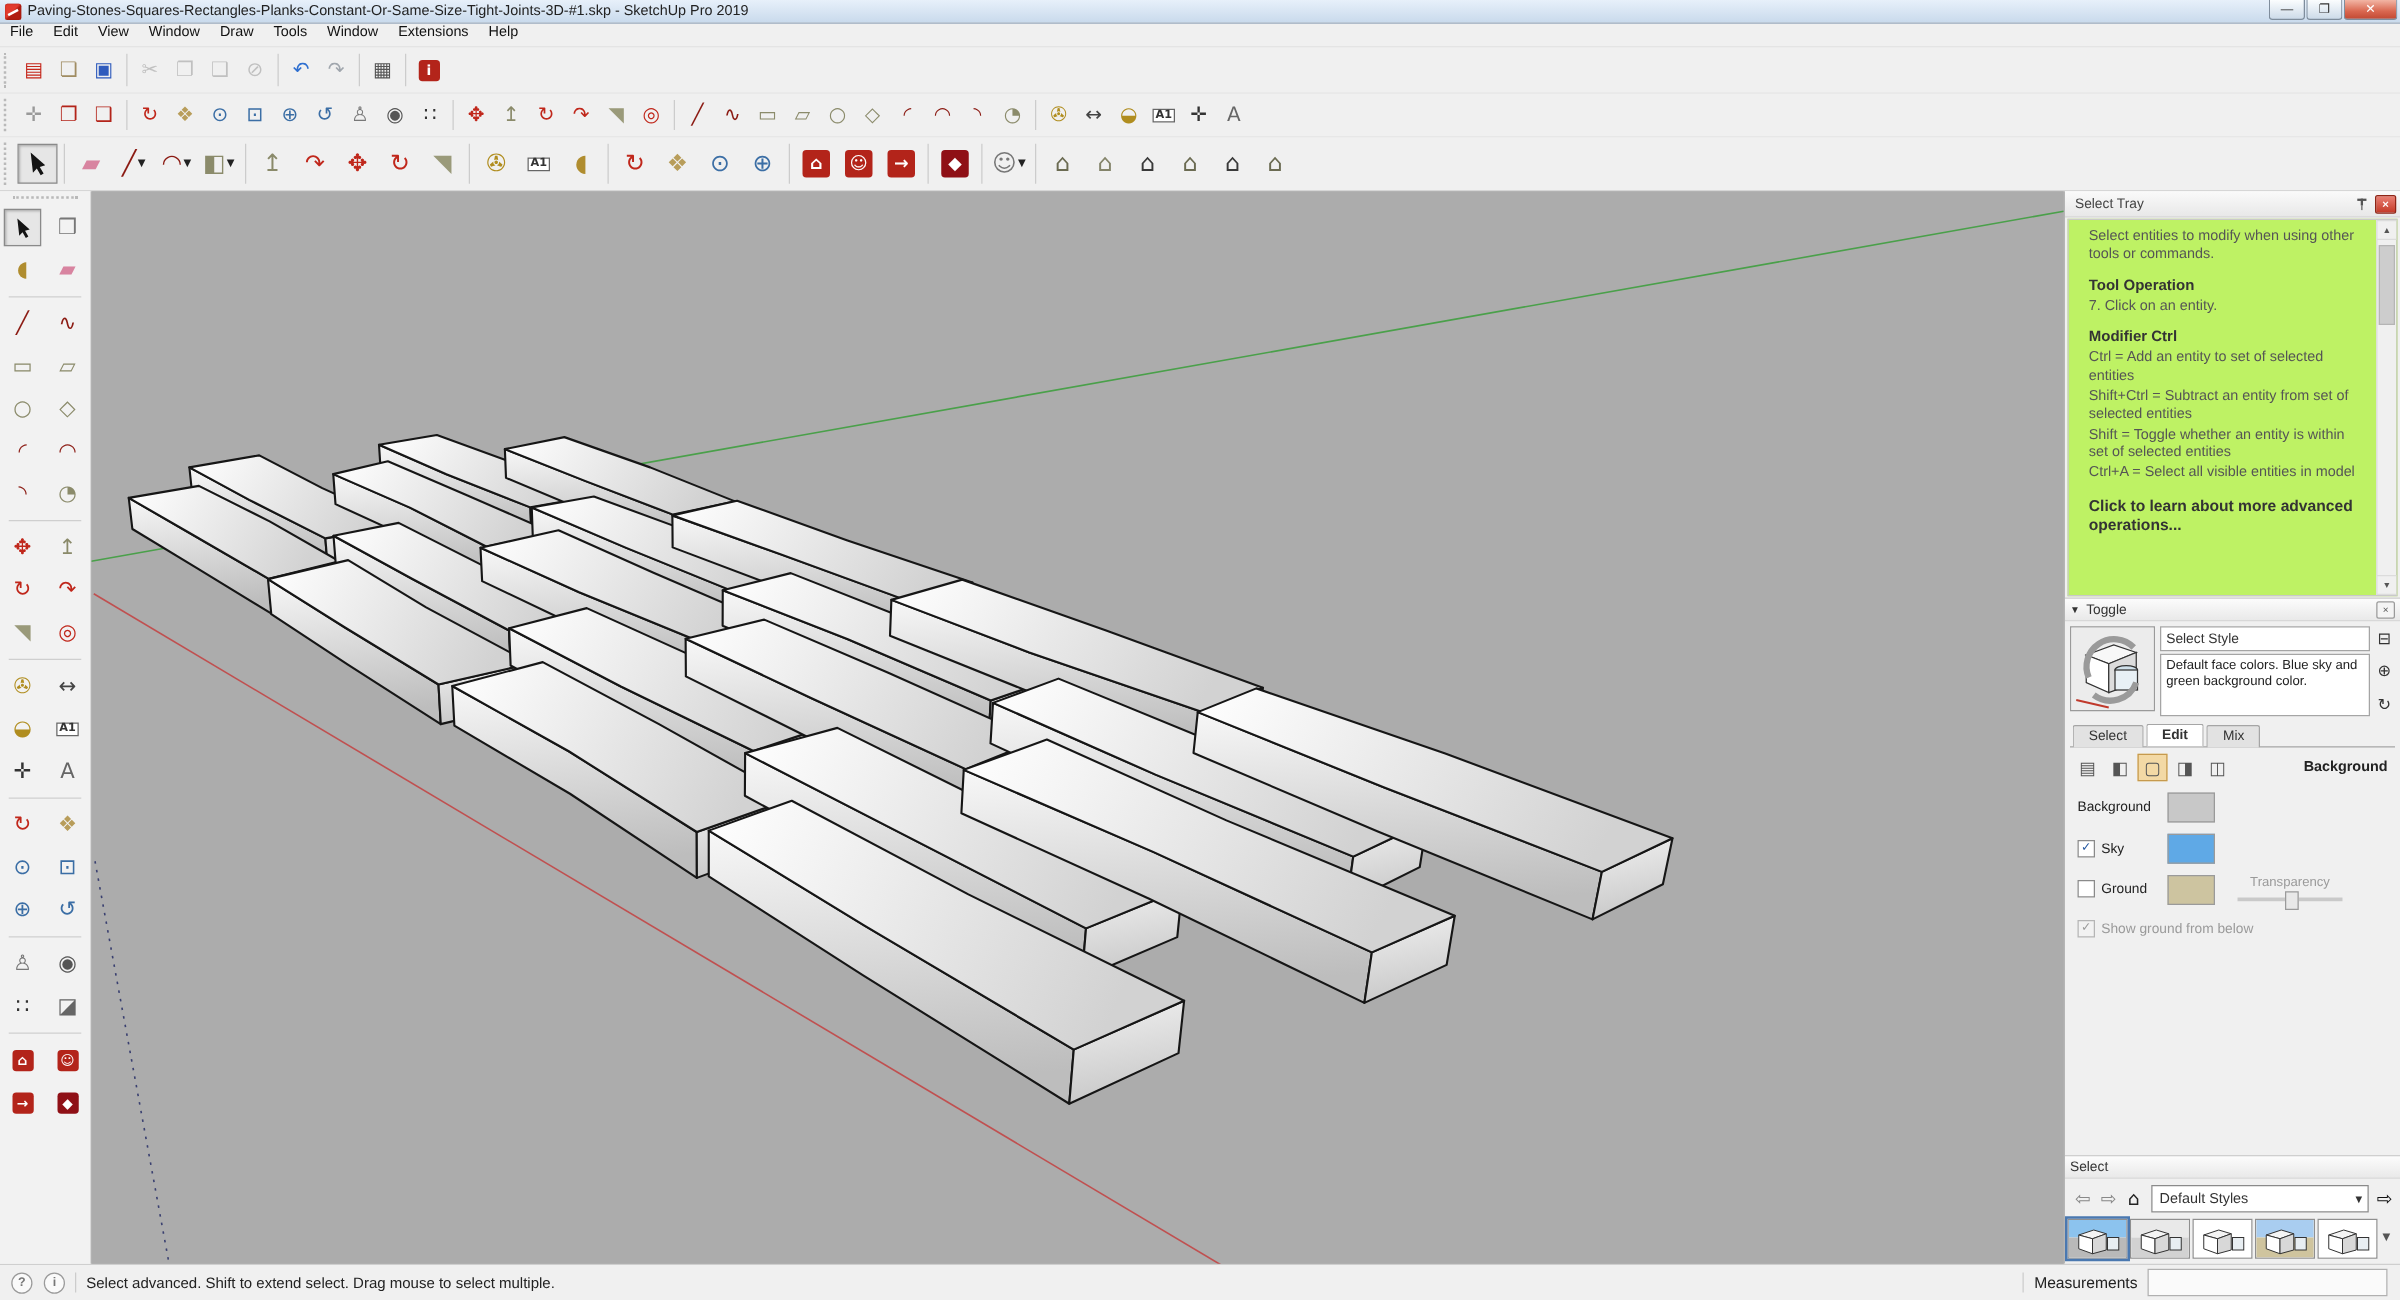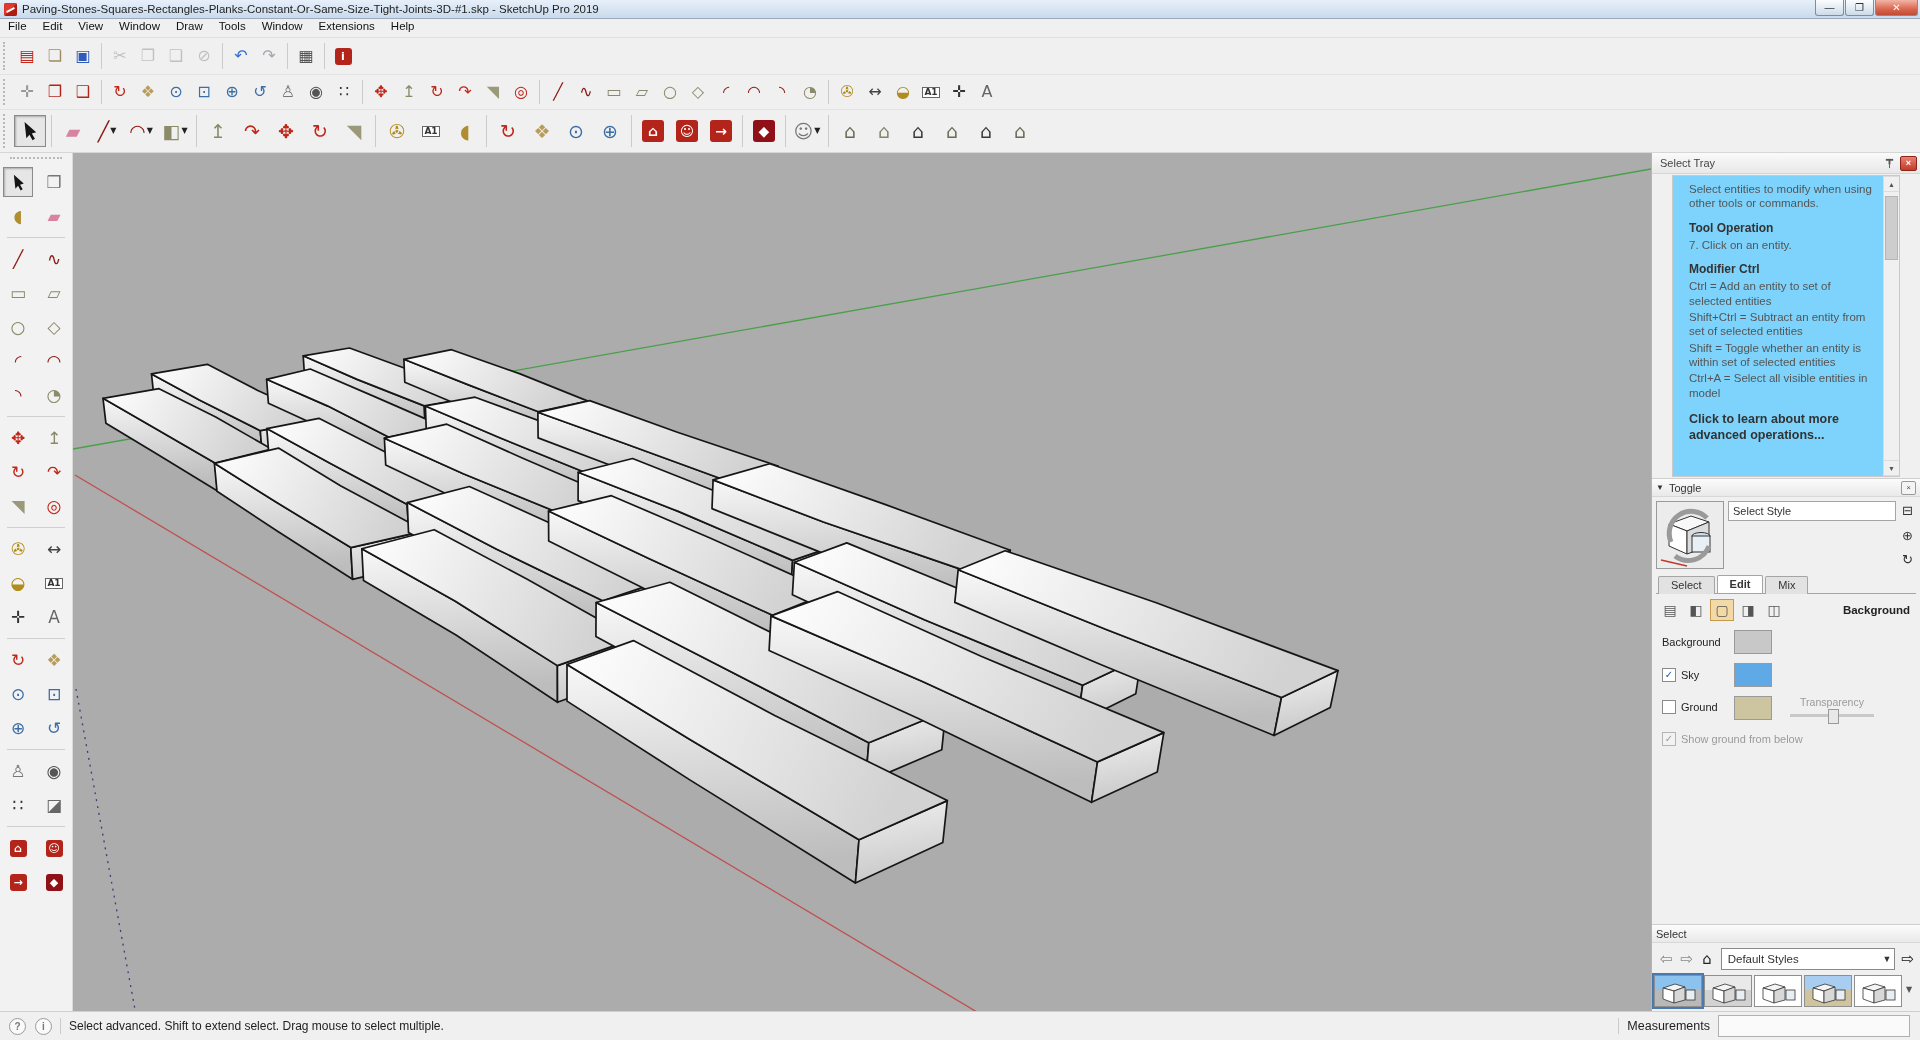--- a/index.html
+++ b/index.html
@@ -53,21 +53,21 @@
 
   
   #tray{width:268px;background:#f0f0f0;border-left:1px solid #b5b5b5;display:flex;flex-direction:column;font-size:11px;color:#333;}
   #tray-titlebar{height:20px;display:flex;align-items:center;padding:0 3px 0 8px;background:linear-gradient(#fafafa,#e8e8e8);
     border-bottom:1px solid #d5d5d5;font-size:11px;color:#444;}
   #tray-titlebar .spacer{flex:1;}
   .pin-svg{width:11px;height:11px;margin-right:5px;}
   #tray-close{width:15px;height:13px;background:linear-gradient(#e98074,#c43a28);border:1px solid #8d2516;border-radius:2px;
     color:#fff;font-size:9px;font-weight:bold;display:flex;align-items:center;justify-content:center;}
 
-  #instructor{height:300px;background:#7dd3fc;border:1px solid #c9c9c9;margin:1px 20px;position:relative;overflow:hidden;}
+  #instructor{height:300px;background:#bef264;border:1px solid #c9c9c9;margin:1px 2px;position:relative;overflow:hidden;}
   #instructor-content{padding:6px 26px 6px 16px;line-height:1.25;}
   #instructor-content .ip{font-size:11.5px;color:#555;margin:0 0 2px 0;}
   #instructor-content .ih{font-size:12px;font-weight:bold;color:#333;margin:10px 0 2px 0;}
   #instructor-content .ih2{font-size:12.5px;font-weight:bold;color:#333;margin:12px 0 2px 0;}
   .vscroll{position:absolute;top:0;right:0;bottom:0;width:15px;background:#f0f0f0;border-left:1px solid #dcdcdc;
     display:flex;flex-direction:column;align-items:center;font-size:7px;color:#555;}
   .vscroll .sarrow{height:14px;width:100%;display:flex;align-items:center;justify-content:center;background:#f0f0f0;border:1px solid #dcdcdc;}
   .vscroll .strack{flex:1;width:100%;position:relative;}
   .vscroll .sthumb{position:absolute;left:1px;right:1px;top:4px;height:62px;background:#cdcdcd;border:1px solid #b5b5b5;}
 
@@ -712,20 +712,21 @@
             <polygon points="12,22 30,29 30,52 12,44" fill="#ffffff" stroke="#333" stroke-width="1"></polygon>
             <polygon points="30,29 52,20 52,44 30,52" fill="#dcdcdc" stroke="#333" stroke-width="1"></polygon>
             <ellipse cx="44" cy="34" rx="9" ry="3.5" fill="#cfe0ea" stroke="#333" stroke-width="1"></ellipse>
             <rect x="35" y="34" width="18" height="16" fill="#e8f0f5" stroke="#333" stroke-width="1"></rect>
             <path d="M14 40 A 22 22 0 0 1 50 16" fill="none" stroke="#9a9a9a" stroke-width="5"></path>
             <path d="M52 44 A 22 22 0 0 1 18 54" fill="none" stroke="#9a9a9a" stroke-width="5"></path>
             <line x1="4" y1="58" x2="30" y2="64" stroke="#c0392b" stroke-width="1.5"></line>
           </svg>
           <div id="styles-fields">
             <div id="style-name">Select Style</div>
+            <div id="style-desc">Default face colors. Blue sky and green background color.</div>
           </div>
           <div id="styles-sidebtns">
             <div class="side-btn">⊟</div>
             <div class="side-btn">⊕</div>
             <div class="side-btn">↻</div>
           </div>
         </div>
 
         <div id="styles-tabs">
           <div class="tab">Select</div>

